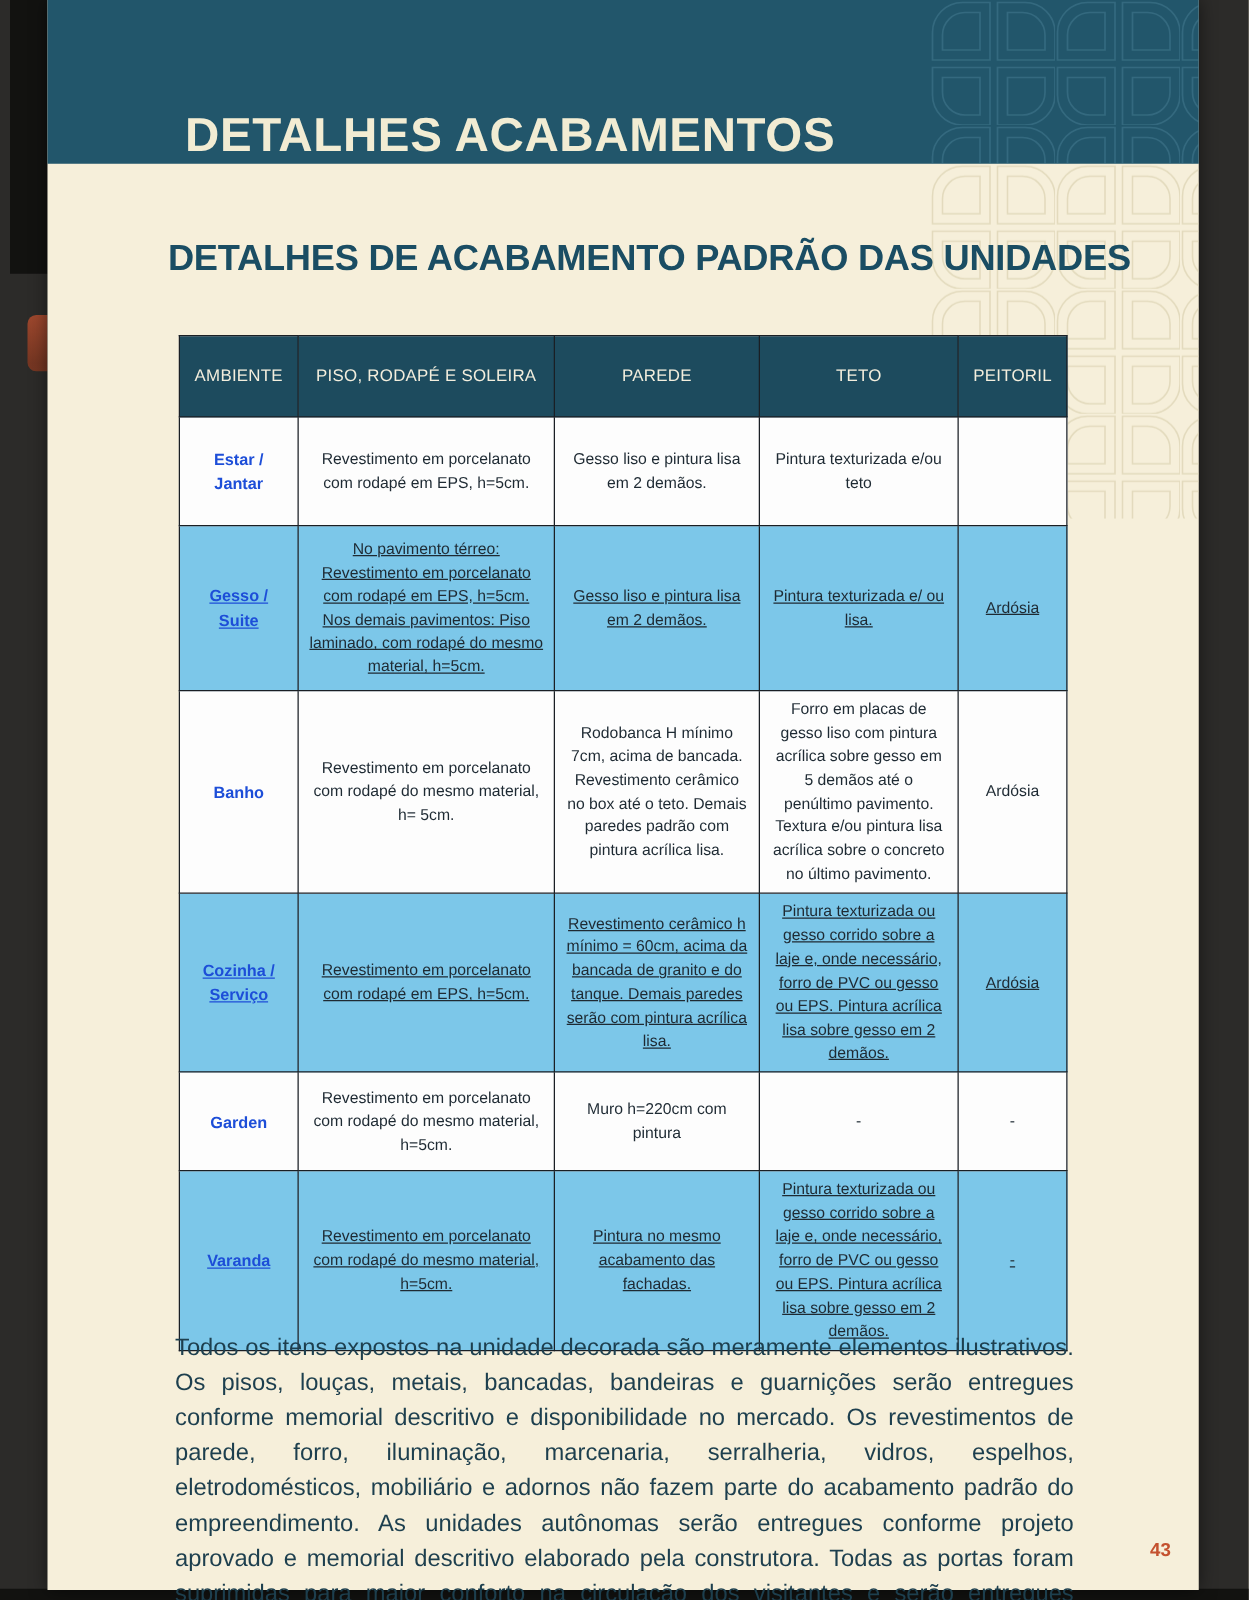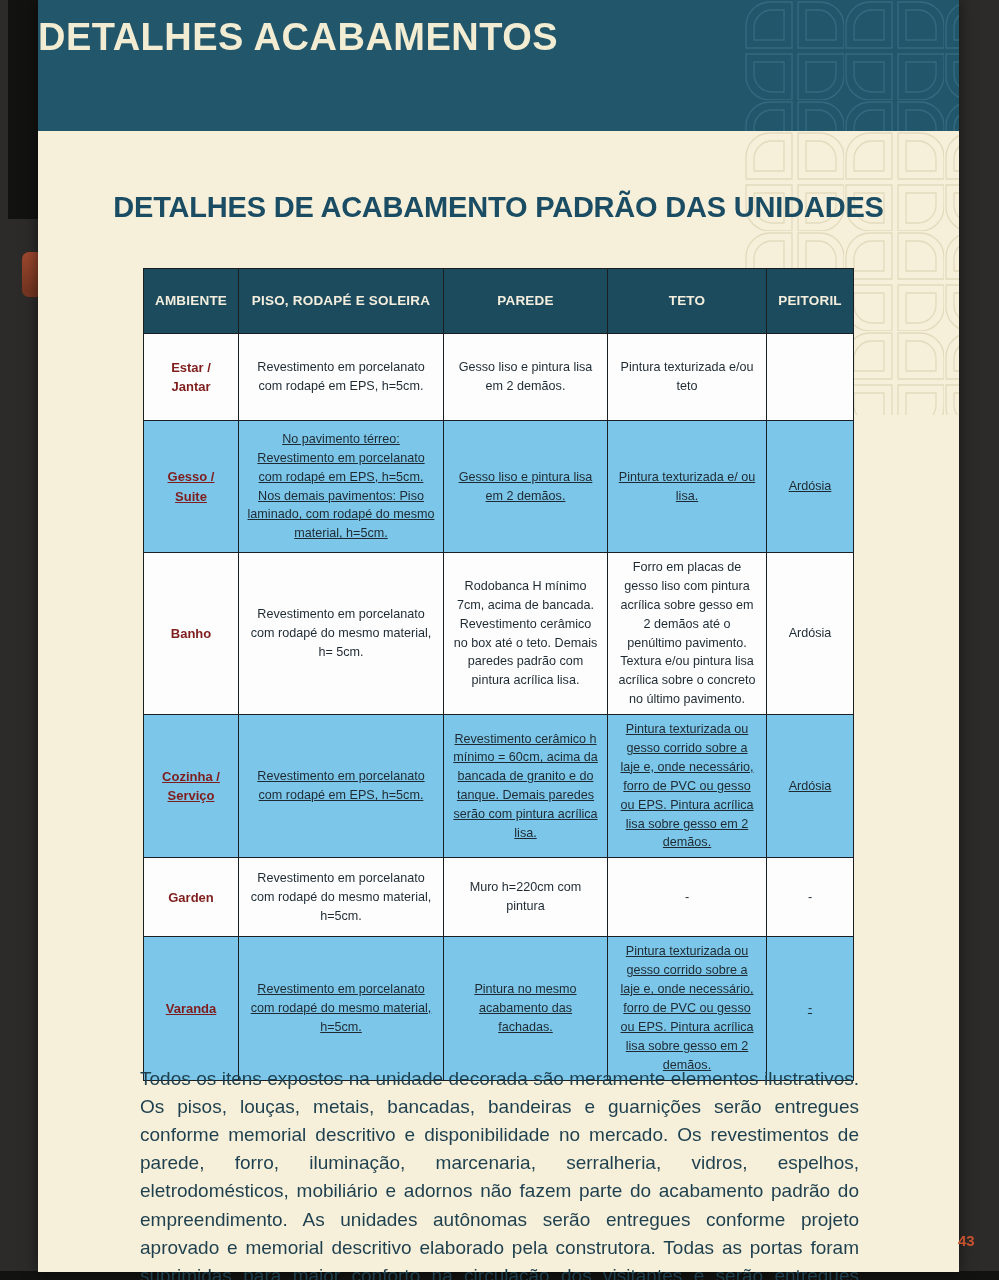--- a/index.html
+++ b/index.html
@@ -18,67 +18,67 @@
   }
   
   .page{
     position:absolute;left:38px;top:0;width:921px;height:1272px;
     background:var(--cream,#f6efda);
     box-shadow:0 0 14px rgba(0,0,0,.55);
   }
   .band{
     position:absolute;left:0;top:0;width:100%;height:131px;
     background:var(--band-teal,#22566b);
-    display:flex;align-items:flex-start;box-sizing:border-box;
-    padding-top:16px;
+    display:flex;align-items:flex-end;box-sizing:border-box;
+    padding-left:110px;padding-top:16px;
   }
   .band-title{
     color:var(--band-title-color,#f2ecd3);
     font-size:38px;font-weight:bold;letter-spacing:.5px;white-space:nowrap;
   }
   .wm{position:absolute;pointer-events:none;}
   .wm-band{right:0;top:0;}
   .wm-cream{right:0;top:131px;}
   .page-title{
     position:absolute;left:0;top:191px;width:100%;text-align:center;
-    color:var(--title-teal,#1a4d63);font-size:29px;font-weight:bold;letter-spacing:-.2px;
+    color:var(--title-teal,#1a4d63);font-size:29px;font-weight:bold;letter-spacing:-.2px;padding-left:21px;
   }
   
   table.finishes{
     position:absolute;left:105px;top:268px;width:710px;
     border-collapse:collapse;table-layout:fixed;
     background:#fff;
   }
   table.finishes col.c1{width:95px}
   table.finishes col.c2{width:205px}
   table.finishes col.c3{width:164px}
   table.finishes col.c4{width:159px}
   table.finishes col.c5{width:87px}
   table.finishes th,table.finishes td{
     border:1px solid #1a1f24;vertical-align:middle;text-align:center;
     padding:5px 8px;box-sizing:border-box;
   }
   table.finishes th{
     background:var(--header-teal,#1d4b5e);color:#f3eedd;
-    font-size:13.5px;font-weight:bold;letter-spacing:.2px;height:65px;line-height:1.45;
+    font-size:13.5px;font-weight:normal;letter-spacing:.2px;height:65px;line-height:1.45;
   }
   table.finishes td{
     font-size:12.6px;line-height:1.5;color:var(--cell-text,#1e2a33);
   }
-  table.finishes td.col-ambiente{font-weight:bold;font-size:13px;color:#7f1d1d;}
+  table.finishes td.col-ambiente{font-weight:bold;font-size:13px;color:#1d4ed8;}
   tr.row-white td{background:#fdfdfd;}
   tr.row-blue td{background:var(--row-blue,#7cc7e9);text-decoration:underline;}
   
   .disclaimer{
     position:absolute;left:102px;top:1046px;width:719px;
     font-size:19px;line-height:1.48;text-align:justify;
     color:var(--disclaimer-text,#1d3f4e);font-weight:500;
   }
   .page-number{
-    position:absolute;left:920px;top:1232px;
+    position:absolute;left:882px;top:1232px;
     color:var(--accent-orange,#c4512f);font-size:15px;font-weight:bold;
   }
 </style>
 </head>
 <body>
 
 <div class="chrome-block-topleft"></div>
 <div class="bookmark-blob"></div>
 <div class="chrome-strip-bottom"></div>
 
@@ -171,21 +171,21 @@
           <td class="col-ambiente">Gesso / Suite</td>
           <td>No pavimento térreo: Revestimento em porcelanato com rodapé em EPS, h=5cm. Nos demais pavimentos: Piso laminado, com rodapé do mesmo material, h=5cm.</td>
           <td>Gesso liso e pintura lisa em 2 demãos.</td>
           <td>Pintura texturizada e/ ou lisa.</td>
           <td>Ardósia</td>
         </tr>
         <tr class="row-white" style="height: 132px;">
           <td class="col-ambiente">Banho</td>
           <td>Revestimento em porcelanato com rodapé do mesmo material, h= 5cm.</td>
           <td>Rodobanca H mínimo 7cm, acima de bancada. Revestimento cerâmico no box até o teto. Demais paredes padrão com pintura acrílica lisa.</td>
-          <td>Forro em placas de gesso liso com pintura acrílica sobre gesso em 2 demãos até o penúltimo pavimento. Textura e/ou pintura lisa acrílica sobre o concreto no último pavimento.</td>
+          <td>Forro em placas de gesso liso com pintura acrílica sobre gesso em 5 demãos até o penúltimo pavimento. Textura e/ou pintura lisa acrílica sobre o concreto no último pavimento.</td>
           <td>Ardósia</td>
         </tr>
         <tr class="row-blue" style="height: 121px;">
           <td class="col-ambiente">Cozinha / Serviço</td>
           <td>Revestimento em porcelanato com rodapé em EPS, h=5cm.</td>
           <td>Revestimento cerâmico h mínimo = 60cm, acima da bancada de granito e do tanque. Demais paredes serão com pintura acrílica lisa.</td>
           <td>Pintura texturizada ou gesso corrido sobre a laje e, onde necessário, forro de PVC ou gesso ou EPS. Pintura acrílica lisa sobre gesso em 2 demãos.</td>
           <td>Ardósia</td>
         </tr>
         <tr class="row-white" style="height: 79px;">

